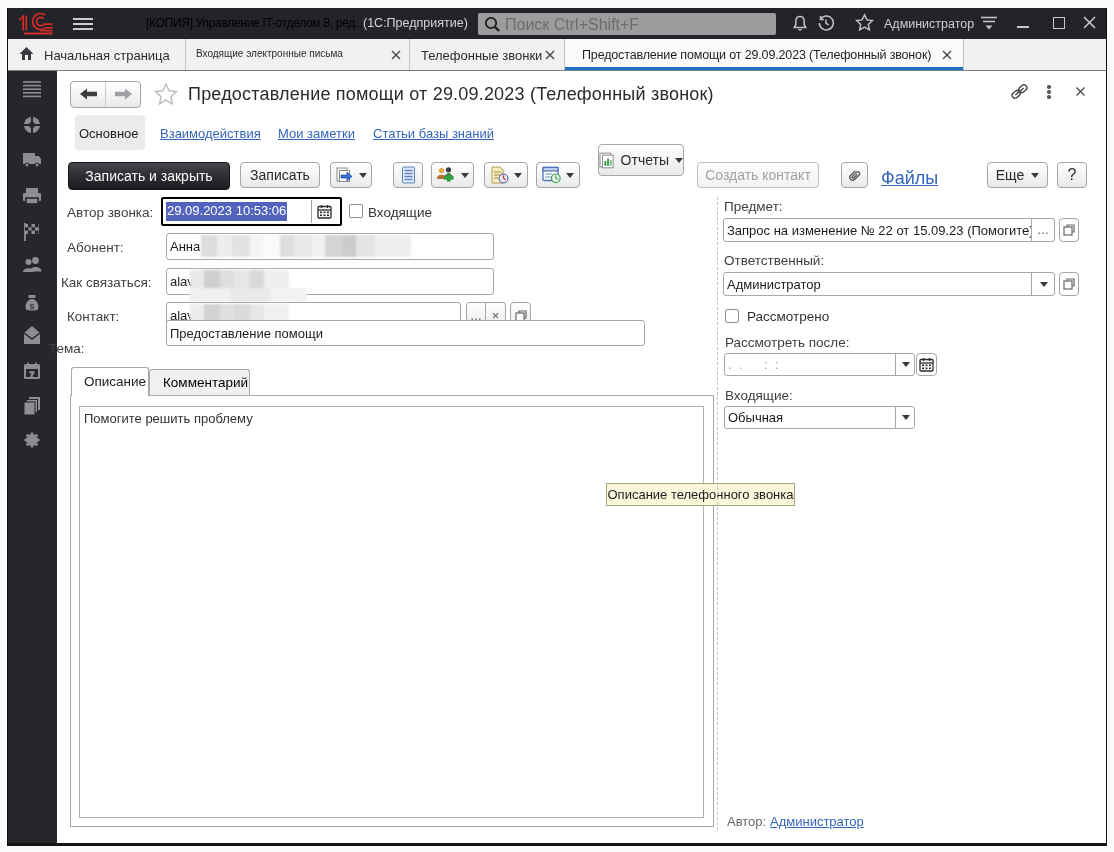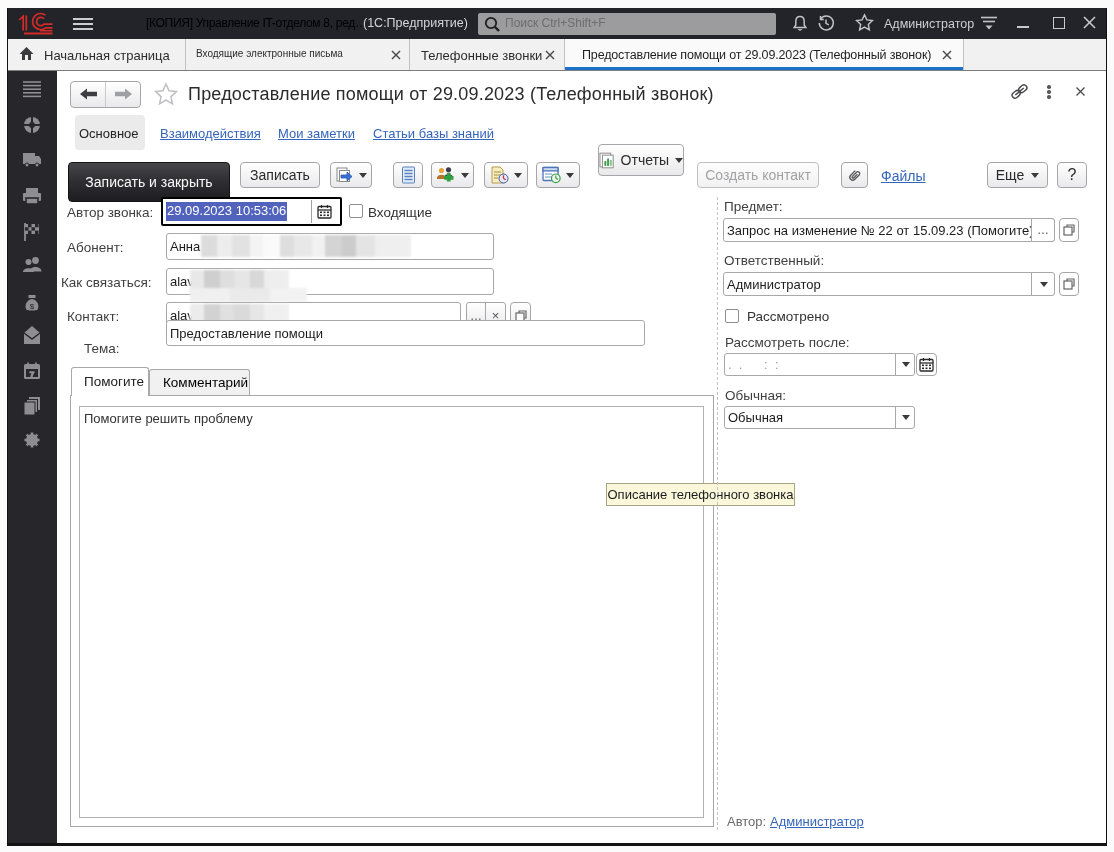--- a/index.html
+++ b/index.html
@@ -32,21 +32,21 @@
 
 <div class="abs" style="left:73px;top:18px;width:20px;height:2px;background:#cdcdcf;box-shadow:0 5px 0 #cdcdcf,0 10px 0 #cdcdcf"></div>
 <div class="abs" style="left:146px;top:16px;font-size:12px;letter-spacing:-0.3px;color:#000000">[КОПИЯ] Управление IT-отделом 8, ред…</div>
 <div class="abs" style="left:363px;top:16px;font-size:12.5px;color:#d6d6d8">(1С:Предприятие)</div>
 
 <div class="abs" style="left:478px;top:13px;width:298px;height:22px;background:#9c9c9e;border-radius:2px"></div>
 <svg class="abs" style="left:483px;top:15px" width="18" height="18" viewBox="0 0 18 18">
     <circle cx="8" cy="8" r="5.2" fill="none" stroke="#1d1d1f" stroke-width="1.8"></circle>
     <line x1="12" y1="12" x2="16" y2="16" stroke="#1d1d1f" stroke-width="2.4"></line>
   </svg>
-<div class="abs" style="left:505px;top:16px;font-size:12px;color:#6d6d6f">Поиск Ctrl+Shift+F</div>
+<div class="abs" style="left:505px;top:16px;font-size:16px;color:#6d6d6f">Поиск Ctrl+Shift+F</div>
 
 <svg class="abs" style="left:791px;top:14px" width="18" height="18" viewBox="0 0 18 18">
     <path d="M9 2.5 C6 2.5 4.8 5 4.8 7.5 L4.8 11 L3.2 13.5 L14.8 13.5 L13.2 11 L13.2 7.5 C13.2 5 12 2.5 9 2.5 Z" fill="none" stroke="#c3c3c5" stroke-width="1.5"></path>
     <path d="M7.4 15 A1.8 1.8 0 0 0 10.6 15" fill="none" stroke="#c3c3c5" stroke-width="1.5"></path>
   </svg>
 
 <svg class="abs" style="left:817px;top:14px" width="18" height="18" viewBox="0 0 18 18">
     <path d="M3.5 5 A7 7 0 1 1 2.3 9" fill="none" stroke="#c3c3c5" stroke-width="1.5"></path>
     <path d="M3.5 2 L3.5 5.4 L6.8 5.4" fill="none" stroke="#c3c3c5" stroke-width="1.5"></path>
     <path d="M9 5.5 L9 9.3 L11.8 10.8" fill="none" stroke="#c3c3c5" stroke-width="1.5"></path>
@@ -222,21 +222,21 @@
       <line x1="8.5" y1="0.5" x2="0.5" y2="8.5"></line>
     </g>
   </svg>
 
 <div class="abs" style="left:75px;top:115px;width:70px;height:35px;background:#ebebeb;border-radius:4px"></div>
 <div class="abs" style="left:79px;top:126px;font-size:13px;color:#222">Основное</div>
 <a class="abs link" style="left:160px;top:126px">Взаимодействия</a>
 <a class="abs link" style="left:278px;top:126px">Мои заметки</a>
 <a class="abs link" style="left:373px;top:126px">Статьи базы знаний</a>
 
-<div class="btn" style="left:68px;top:162px;width:162px;height:40px;background:linear-gradient(#47474b,#303034 45%,#1d1d21);border-color:#141416;color:#fafafa">Записать и закрыть</div>
+<div class="btn" style="left:68px;top:162px;width:162px;height:28px;background:linear-gradient(#47474b,#303034 45%,#1d1d21);border-color:#141416;color:#fafafa">Записать и закрыть</div>
 <div class="btn" style="left:240px;top:162px;width:80px;height:26px">Записать</div>
 <div class="btn" style="left:330px;top:162px;width:42px;height:26px">
     <svg width="17" height="17" viewBox="0 0 17 17">
       <rect x="1" y="1" width="10" height="13" fill="#fff" stroke="#8a8a8a"></rect>
       <rect x="3.5" y="3.5" width="10" height="11" fill="#fff" stroke="#8a8a8a"></rect>
       <path d="M5 8 L11 8 L11 5 L16 9.5 L11 14 L11 11 L5 11 Z" fill="#3a6fd8" stroke="#2a55a8" stroke-width="0.8"></path>
     </svg>
     <span class="arrowdn" style="margin-left:6px"></span>
   </div>
 <div class="btn" style="left:393px;top:162px;width:30px;height:26px">
@@ -298,21 +298,21 @@
       </g>
     </svg>Отчеты<span class="arrowdn" style="margin-left:6px"></span></div>
 <div class="btn" style="left:697px;top:162px;width:122px;height:26px;color:#a2a2a4;border-color:#bfbfc3;background:linear-gradient(#fdfdfd,#f2f2f3)">Создать контакт</div>
 <div class="btn" style="left:841px;top:162px;width:27px;height:26px">
     <svg width="17" height="17" viewBox="0 0 17 17">
       <g transform="rotate(45 8.5 8.5)">
         <path d="M5.6 4.5 L5.6 11 A2.9 2.9 0 0 0 11.4 11 L11.4 4.8 A1.9 1.9 0 0 0 7.6 4.8 L7.6 10.6 A1 1 0 0 0 9.6 10.6 L9.6 5.5" fill="none" stroke="#55555a" stroke-width="1.3"></path>
       </g>
     </svg>
   </div>
-<a class="abs link" style="left:881px;top:168px;font-size:14px">Файлы</a>
+<a class="abs link" style="left:881px;top:168px;font-size:18px">Файлы</a>
 <div class="btn" style="left:987px;top:162px;width:61px;height:26px">Еще<span class="arrowdn" style="margin-left:7px"></span></div>
 <div class="btn" style="left:1057px;top:162px;width:30px;height:26px;font-size:16px">?</div>
 
 <div class="lbl" style="left:67px;top:205px">Автор звонка:</div>
 <div class="abs" style="left:161px;top:197px;width:181px;height:29px;border:2px solid #000;border-radius:2px;background:#fff;box-sizing:border-box"></div>
 <div class="abs" style="left:166px;top:202px;height:17px;background:#5163bd;color:#fff;font-size:13px;padding:1px 1px;line-height:15px">29.09.2023 10:53:06</div>
 <div class="abs" style="left:311px;top:200px;width:1px;height:23px;background:#a0a0a0"></div>
 <svg class="abs" style="left:317px;top:204px" width="15" height="15" viewBox="0 0 15 15">
     <rect x="1" y="2.5" width="13" height="11.5" rx="1" fill="none" stroke="#2a2a2a" stroke-width="1.3"></rect>
     <line x1="1" y1="6" x2="14" y2="6" stroke="#2a2a2a" stroke-width="1.3"></line>
@@ -375,28 +375,28 @@
   </div>
 <div class="btn" style="left:466px;top:302px;width:20px;height:27px;border-radius:3px 0 0 3px;font-size:12px;color:#555">…</div>
 <div class="btn" style="left:485px;top:302px;width:21px;height:27px;border-radius:0 3px 3px 0;font-size:13px;color:#555">×</div>
 <div class="btn" style="left:510px;top:302px;width:21px;height:27px">
     <svg width="12" height="12" viewBox="0 0 12 12">
       <rect x="1" y="3" width="8" height="8" fill="#fff" stroke="#666" stroke-width="1.2"></rect>
       <path d="M4 3 L4 1 L11 1 L11 8 L9 8" fill="none" stroke="#666" stroke-width="1.2"></path>
     </svg>
   </div>
 
-<div class="lbl" style="left:84px;top:341px">Тема:</div>
+<div class="lbl" style="left:49px;top:341px">Тема:</div>
 <div class="inp" style="left:166px;top:320px;width:479px;height:26px">Предоставление помощи</div>
 
 <div class="abs" style="left:149px;top:369px;width:101px;height:26px;background:#f1f1f1;border:1px solid #a8a8a8;border-bottom:none;border-radius:3px 3px 0 0;box-sizing:border-box"></div>
 <div class="abs" style="left:163px;top:375px;font-size:13.5px;color:#000000">Комментарий</div>
 <div class="abs" style="left:70px;top:395px;width:644px;height:432px;border:1px solid #a8a8a8;background:#fff;box-sizing:border-box"></div>
 <div class="abs" style="left:71px;top:367px;width:78px;height:29px;background:#fff;border:1px solid #a8a8a8;border-bottom:none;border-radius:3px 3px 0 0;box-sizing:border-box"></div>
-<div class="abs" style="left:84px;top:374px;font-size:13.5px;color:#222">Помогите</div>
+<div class="abs" style="left:84px;top:374px;font-size:13.5px;color:#222">Описание</div>
 <div class="abs" style="left:79px;top:406px;width:625px;height:412px;border:1px solid #b2b2b2;background:#fff;box-sizing:border-box"></div>
 <div class="abs" style="left:84px;top:411px;font-size:13px;color:#333">Помогите решить проблему</div>
 
 <div class="abs" style="left:606px;top:483px;width:189px;height:23px;background:#fbf7db;border:1px solid #a7a383;box-sizing:border-box;display:flex;align-items:center;justify-content:center;font-size:13px;color:#1c1c1e">Описание телефонного звонка</div>
 
 <div class="abs" style="left:717px;top:197px;width:1px;height:633px;border-left:1px dashed #c3c3c3"></div>
 
 <div class="lbl" style="left:724px;top:199px">Предмет:</div>
 <div class="inp" style="left:723px;top:218px;width:332px;height:24px;padding-right:26px">Запрос на изменение № 22 от 15.09.23 (Помогите)</div>
 <div class="abs" style="left:1031px;top:218px;width:24px;height:24px;border:1px solid #a8a8a8;border-radius:0 3px 3px 0;box-sizing:border-box;display:flex;align-items:center;justify-content:center;font-size:12px;color:#555;background:#fff">…</div>
@@ -437,20 +437,20 @@
         <rect x="3" y="7.5" width="2" height="1.6"></rect>
         <rect x="6.5" y="7.5" width="2" height="1.6"></rect>
         <rect x="10" y="7.5" width="2" height="1.6"></rect>
         <rect x="3" y="10.5" width="2" height="1.6"></rect>
         <rect x="6.5" y="10.5" width="2" height="1.6"></rect>
         <rect x="10" y="10.5" width="2" height="1.6"></rect>
       </g>
     </svg>
   </div>
 
-<div class="lbl" style="left:725px;top:388px">Обычная:</div>
+<div class="lbl" style="left:725px;top:388px">Входящие:</div>
 <div class="inp" style="left:724px;top:406px;width:191px;height:23px">Обычная</div>
 <div class="abs" style="left:895px;top:406px;width:20px;height:23px;border-left:1px solid #a8a8a8;box-sizing:border-box;display:flex;align-items:center;justify-content:center">
     <span class="arrowdn"></span>
   </div>
 
 <div class="lbl" style="left:727px;top:814px;color:#6a6a6a;font-size:13px">Автор:</div>
 <a class="abs link" style="left:770px;top:814px;font-size:13px">Администратор</a>
 
 </body></html>

